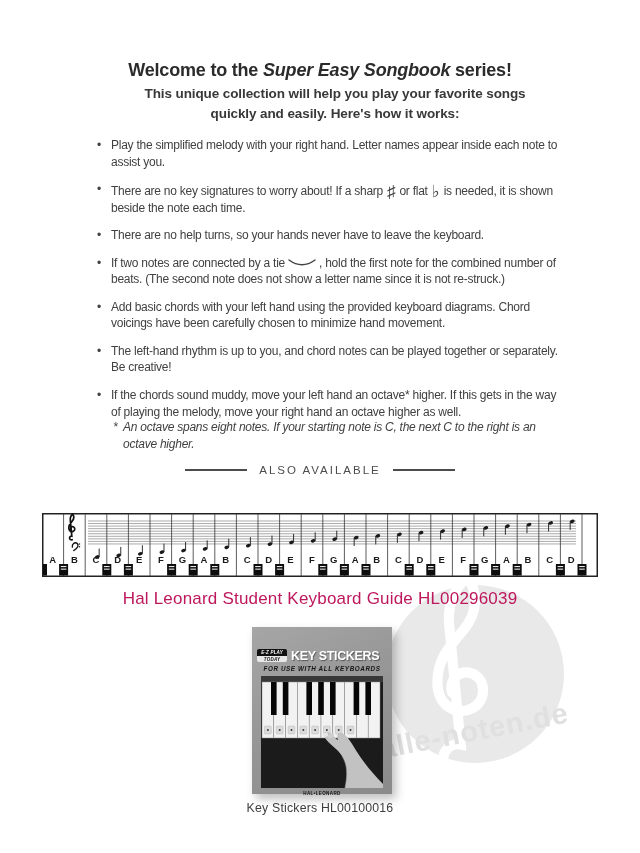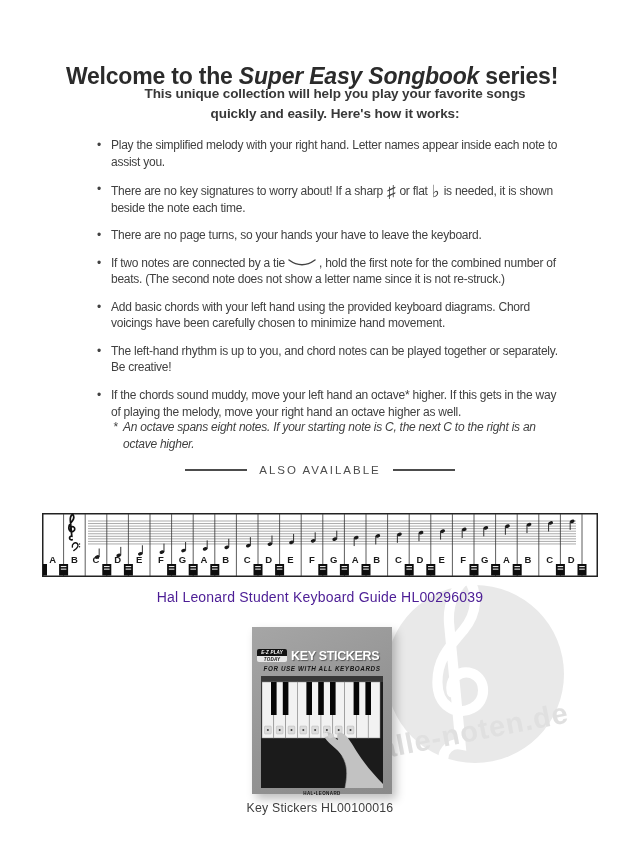--- a/index.html
+++ b/index.html
@@ -2,21 +2,21 @@
 <html><head>
 <meta charset="utf-8">
 <style>
   html,body{margin:0;padding:0;background:#fff;}
   .page{position:relative;width:640px;height:853px;background:#fff;overflow:hidden;
         font-family:"Liberation Sans","DejaVu Sans",sans-serif;}
   
   .watermark{position:absolute;left:365px;top:570px;width:280px;height:240px;}
   
   .title{position:absolute;top:48px;left:0;width:624px;text-align:center;
-         font-size:23px;font-weight:bold;color:#2b2b2b;letter-spacing:-0.2px;}
+         font-size:18px;font-weight:bold;color:#2b2b2b;letter-spacing:-0.2px;padding-left:8px;}
   .title em{font-style:italic;}
   .subtitle{position:absolute;top:84px;left:0;width:640px;text-align:center;
             font-size:13.5px;font-weight:bold;color:#383838;line-height:1.5;letter-spacing:-0.1px;padding-left:15px;}
   
   .bullets{position:absolute;left:97px;top:137px;width:468px;list-style:none;margin:0;padding:0;}
   .bullets li{display:flex;margin-bottom:11px;font-size:12px;line-height:1.38;
               color:#414141;letter-spacing:-0.25px;}
   .dot{width:14px;flex:none;color:#414141;}
   .txt{flex:1;}
   .music{font-size:17px;line-height:1;position:relative;top:2px;padding:0 1px;}
@@ -25,21 +25,21 @@
             line-height:1.42;color:#414141;letter-spacing:-0.25px;}
   .footnote .star{width:10px;flex:none;}
   .footnote .ftxt{width:440px;}
   
   .also{position:absolute;top:464px;left:0;width:640px;display:flex;align-items:center;
         justify-content:center;gap:12px;color:#4c4c4c;font-size:11.5px;letter-spacing:2px;}
   .also .line{width:62px;height:2px;background:#4c4c4c;}
   
   .kbguide{position:absolute;left:42px;top:513px;width:556px;height:66px;}
   .kb-caption{position:absolute;top:589px;left:0;width:640px;text-align:center;
-              font-size:14px;color:#4c1d95;letter-spacing:0.2px;}
+              font-size:17px;color:#be185d;letter-spacing:0.2px;}
   
   .cover{position:absolute;left:252px;top:627px;width:140px;height:167px;
          background:linear-gradient(150deg,#a6a6a6 0%,#949494 55%,#8a8a8a 100%);
          box-shadow:4px 5px 9px rgba(0,0,0,0.25);box-sizing:border-box;padding-top:20px;}
   .cover-head{display:flex;align-items:center;justify-content:center;gap:4px;height:17px;}
   .ez-logo{width:30px;flex:none;}
   .ez-top{background:#111;color:#fff;font-size:4.5px;font-weight:bold;font-style:italic;
           text-align:center;border-radius:2px 2px 0 0;padding:1px 0;letter-spacing:0.2px;}
   .ez-bottom{background:#e8e8e8;color:#111;font-size:4.5px;font-weight:bold;font-style:italic;
           text-align:center;border-radius:0 0 2px 2px;padding:0.5px 0;letter-spacing:0.2px;}
@@ -79,21 +79,21 @@
     <li>
       <span class="dot">•</span>
       <span class="txt"><span>Play the simplified melody with your right hand. Letter names appear inside each note to assist you.</span></span>
     </li>
     <li>
       <span class="dot">•</span>
       <span class="txt"><span>There are no key signatures to worry about! If a sharp </span><span class="music">♯</span><span> or flat </span><span class="music">♭</span><span> is needed, it is shown beside the note each time.</span></span>
     </li>
     <li>
       <span class="dot">•</span>
-      <span class="txt"><span>There are no page turns, so your hands your have to leave the keyboard.</span></span>
+      <span class="txt"><span>There are no help turns, so your hands never have to leave the keyboard.</span></span>
     </li>
     <li>
       <span class="dot">•</span>
       <span class="txt"><span>If two notes are connected by a tie</span><svg class="tie-svg" width="30" height="9" viewBox="0 0 30 9" style="display:inline">
             <path d="M2,1 Q15,10.5 28,1" fill="none" stroke="#414141" stroke-width="1.4" stroke-linecap="round"></path>
           </svg><span>, hold the first note for the combined number of beats. (The second note does not show a letter name since it is not re-struck.)</span></span>
     </li>
     <li>
       <span class="dot">•</span>
       <span class="txt"><span>Add basic chords with your left hand using the provided keyboard diagrams. Chord voicings have been carefully chosen to minimize hand movement.</span></span>

